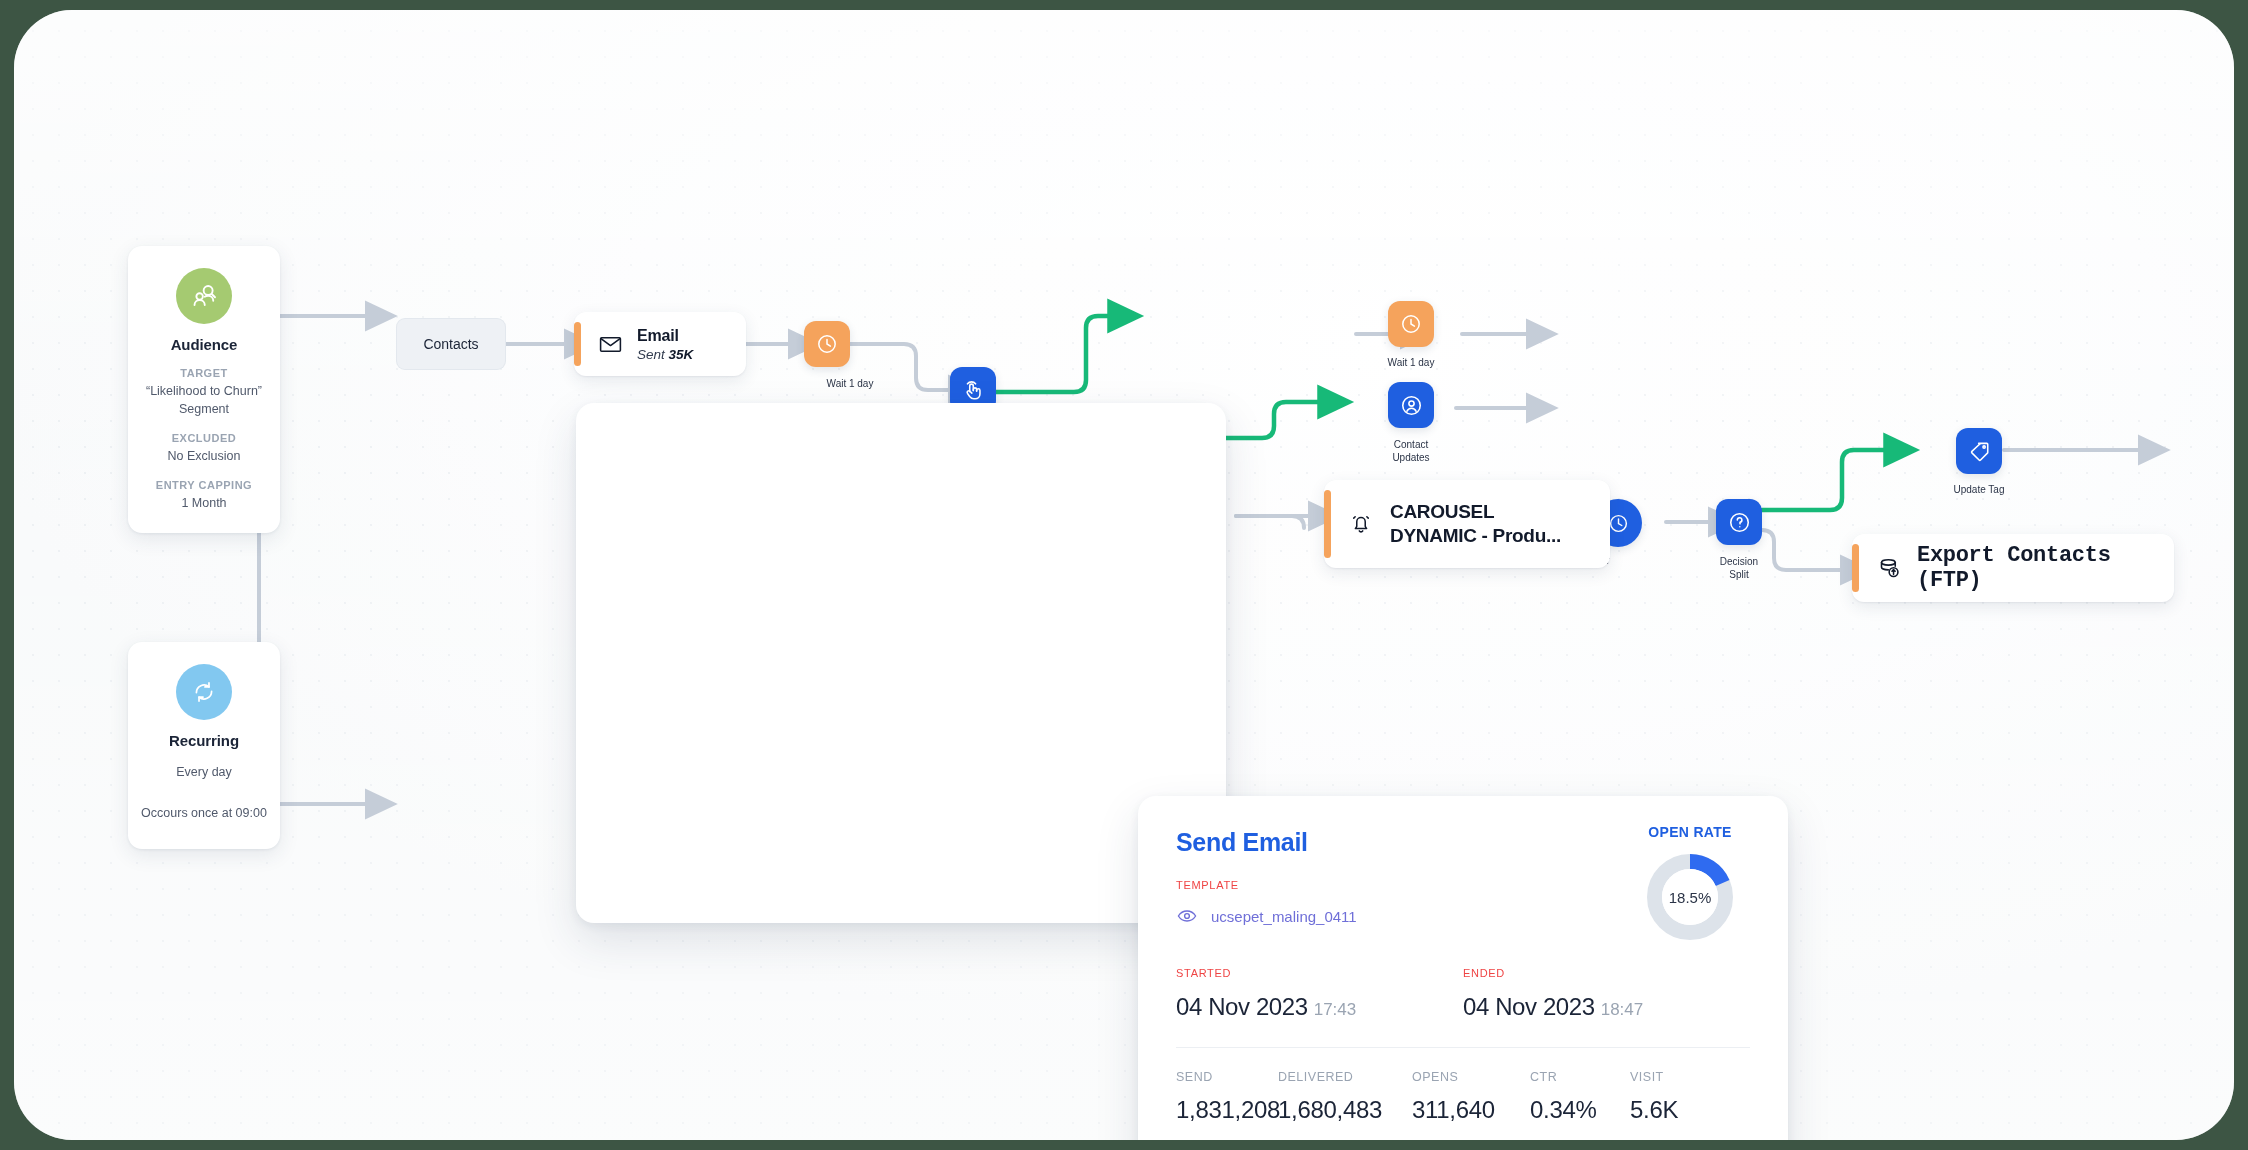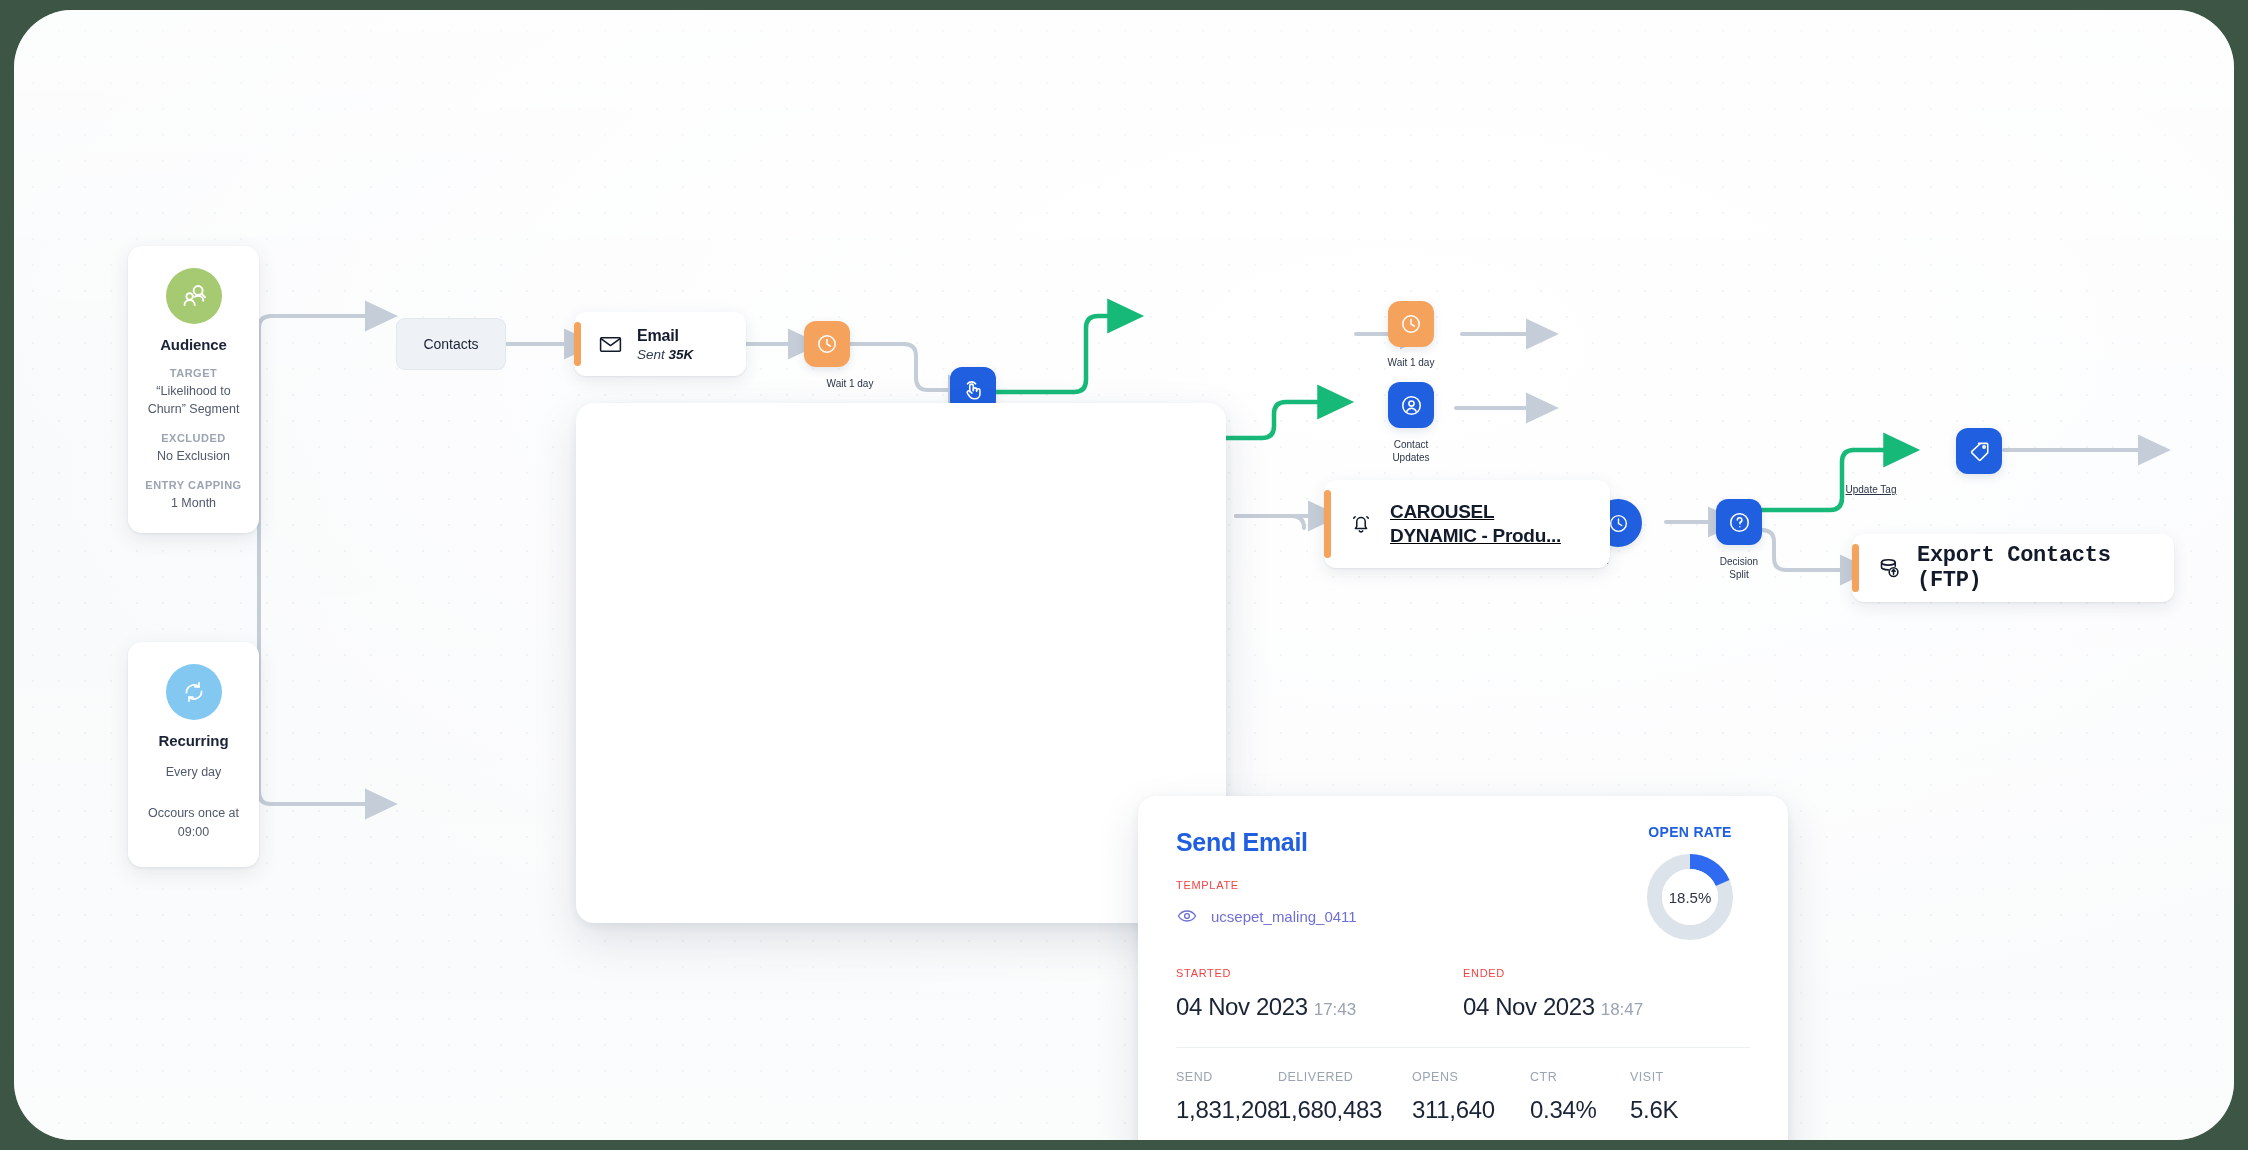--- a/index.html
+++ b/index.html
@@ -40,21 +40,21 @@
   }
 
   .layer { position: absolute; inset: 0; }
   .layer.edges { z-index: 1; }
   .layer.nodes { z-index: 2; }
   .layer.popup { z-index: 5; }
 
   
   .sidecard {
     position: absolute;
-    width: 131px;
+    width: 152px;
     background: #ffffff;
     border-radius: 14px;
     box-shadow: 0 6px 20px rgba(40,60,90,0.10), 0 1px 3px rgba(40,60,90,0.08);
     text-align: center;
     padding: 18px 10px 20px;
     box-sizing: border-box;
   }
   .sc-icon {
     width: 56px; height: 56px; border-radius: 50%;
     margin: 4px auto 12px;
@@ -314,21 +314,21 @@
     </div>
 
     <div class="sqnode blue" style="left:1580px; top:489px; width:48px; height:48px; border-radius:50%;">
       <svg width="23" height="23" viewBox="0 0 24 24" fill="none" stroke="#ffffff" stroke-width="1.5" stroke-linecap="round">
         <circle cx="12" cy="12" r="8.2"></circle>
           <path d="M12 7.4V12l3.4 2.1"></path>
       </svg>
     </div>
     <div class="nlabel" style="left:1562px; top:545px; width:110px; text-align:left;">t 1 hour</div>
 
-    <div class="card bigcard" style="left:1310px; top:470px; width:286px; height:88px; z-index:3;text-decoration:underline;">
+    <div class="card bigcard" style="left:1310px; top:470px; width:286px; height:88px; z-index:3;">
       <div class="stripe"></div>
       <div class="cbody" style="gap:16px;">
         <span>
           <svg width="26" height="26" viewBox="0 0 24 24" fill="none" stroke="#121a2b" stroke-width="1.4" stroke-linecap="round" stroke-linejoin="round">
             <path d="M6.8 16.2h10.4l-1.3-2.1V10a3.9 3.9 0 0 0-7.8 0v4.1z"></path>
             <path d="M10.4 18.3a1.8 1.8 0 0 0 3.2 0"></path>
             <path d="M5.3 6.6 6.6 5.3M18.7 6.6 17.4 5.3"></path>
           </svg>
         </span>
         <div class="ctext" style="font-size:19px;">
@@ -349,21 +349,21 @@
       <div>Decision</div>
       <div>Split</div>
     </div>
 
     <div class="sqnode blue" style="left:1942px; top:418px;">
       <svg width="25" height="25" viewBox="0 0 24 24" fill="none" stroke="#ffffff" stroke-width="1.5" stroke-linecap="round" stroke-linejoin="round">
         <path d="M11.2 4.2H19a.9.9 0 0 1 .9.9v7.8a1 1 0 0 1-.3.7l-6.6 6.6a1 1 0 0 1-1.4 0l-6.9-6.9a1 1 0 0 1 0-1.4l6.8-6.4a1 1 0 0 1 .7-.3z"></path>
         <circle cx="16.4" cy="7.7" r="1.1"></circle>
       </svg>
     </div>
-    <div class="nlabel" style="left:1797px; top:474px;text-decoration:underline;">Update Tag</div>
+    <div class="nlabel" style="left:1905px; top:474px;">Update Tag</div>
 
     <div class="card" style="left:1838px; top:524px; width:322px; height:68px;">
       <div class="stripe"></div>
       <div class="cbody" style="gap:14px;font-family:Liberation Mono, monospace;">
         <span>
           <svg width="27" height="27" viewBox="0 0 24 24" fill="none" stroke="#121a2b" stroke-width="1.4" stroke-linecap="round" stroke-linejoin="round">
             <ellipse cx="11" cy="6.6" rx="6.1" ry="2.4"></ellipse>
             <path d="M4.9 6.6v4.2c0 1.3 2.7 2.4 6.1 2.4"></path>
             <path d="M17.1 6.6v3.3"></path>
             <circle cx="15.6" cy="15.2" r="3.9"></circle>

